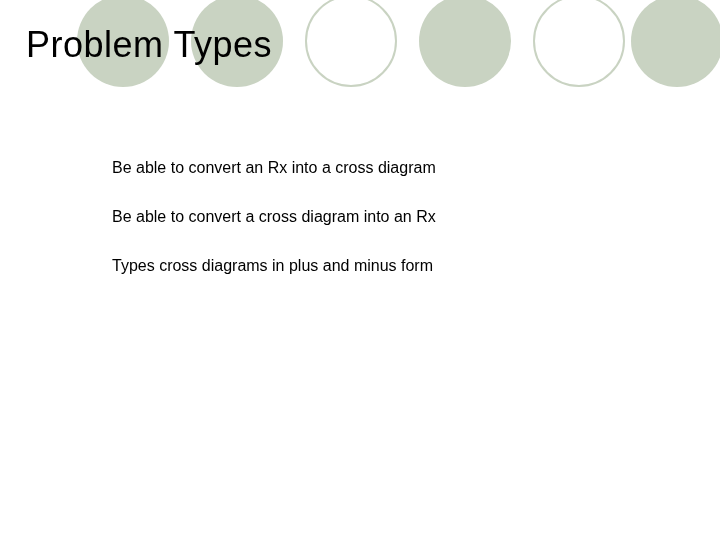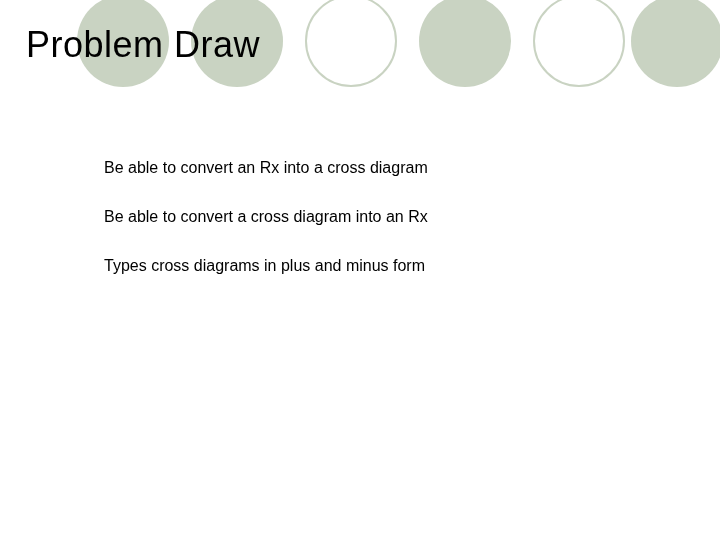--- a/index.html
+++ b/index.html
@@ -26,21 +26,21 @@
     position: absolute;
     left: 26px;
     top: 24px;
     font-size: 36px;
     font-weight: 400;
     color: #000;
     letter-spacing: 0.5px;
   }
   .bullets {
     position: absolute;
-    left: 104px;
+    left: 112px;
     top: 158px;
     width: 560px;
   }
   .bullet {
     font-size: 16px;
     color: #000;
     margin-bottom: 28px;
     line-height: 1.3;
   }
 </style>
@@ -49,21 +49,21 @@
 
 <div class="slide">
 
   <div class="circle" style="left:77px; top:-5px; width:92px; height:92px; background:#c9d3c2;"></div>
   <div class="circle" style="left:191px; top:-5px; width:92px; height:92px; background:#c9d3c2;"></div>
   <div class="circle" style="left:305px; top:-5px; width:92px; height:92px; background:transparent; border:2px solid #c9d3c2;"></div>
   <div class="circle" style="left:419px; top:-5px; width:92px; height:92px; background:#c9d3c2;"></div>
   <div class="circle" style="left:533px; top:-5px; width:92px; height:92px; background:transparent; border:2px solid #c9d3c2;"></div>
   <div class="circle" style="left:631px; top:-5px; width:92px; height:92px; background:#c9d3c2;"></div>
 
-  <div class="title">Problem Draw</div>
+  <div class="title">Problem Types</div>
 
   <div class="bullets">
     <div class="bullet">Be able to convert an Rx into a cross diagram</div>
     <div class="bullet">Be able to convert a cross diagram into an Rx</div>
     <div class="bullet">Types cross diagrams in plus and minus form</div>
   </div>
 
 </div>
 
 </body></html>

